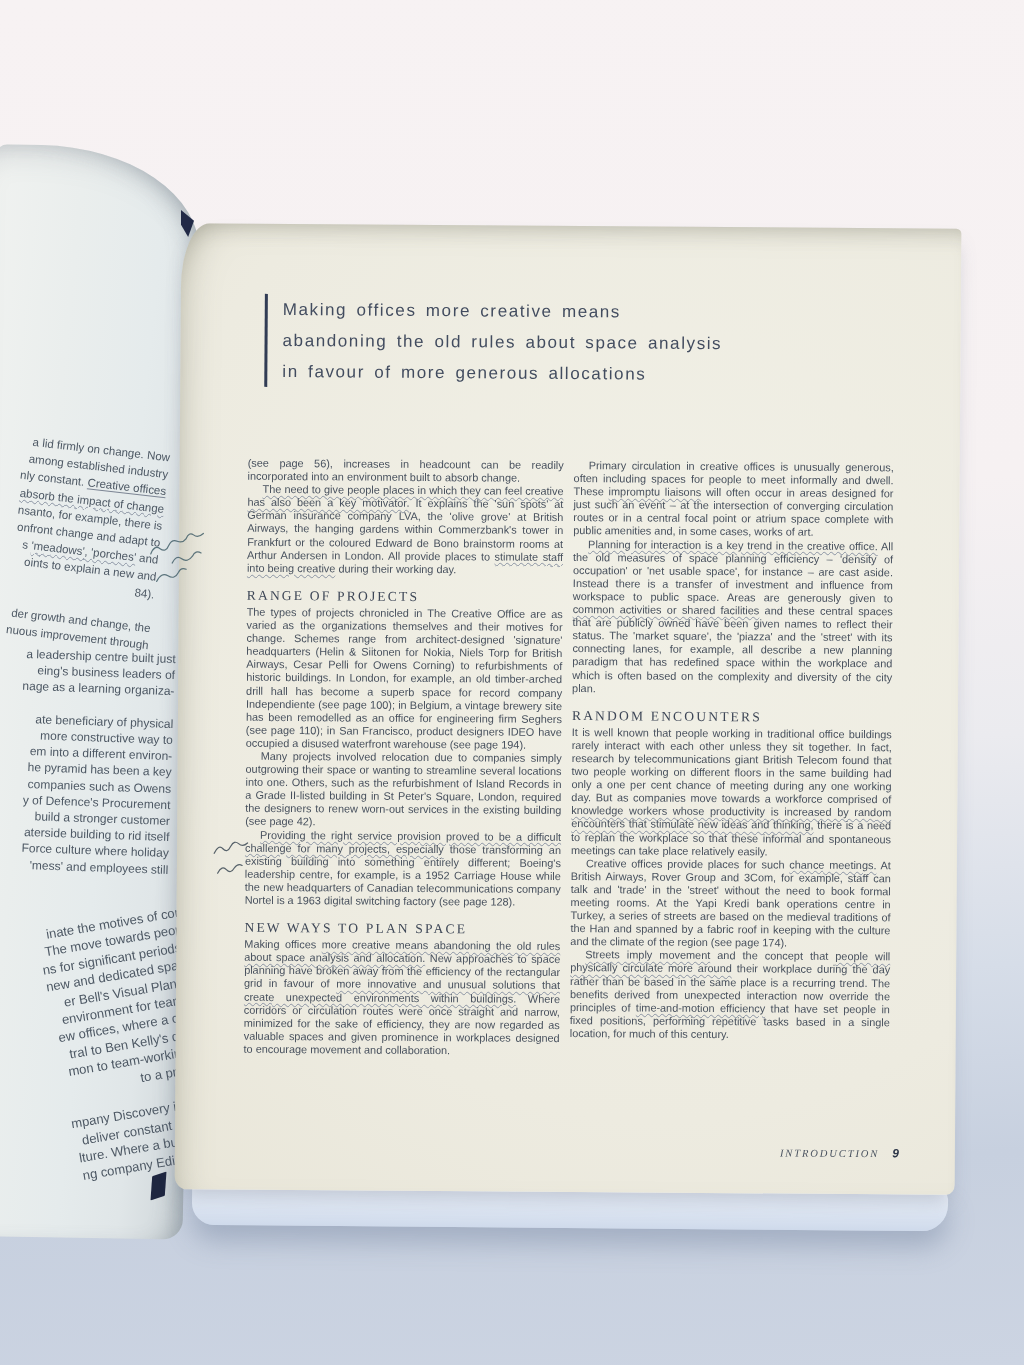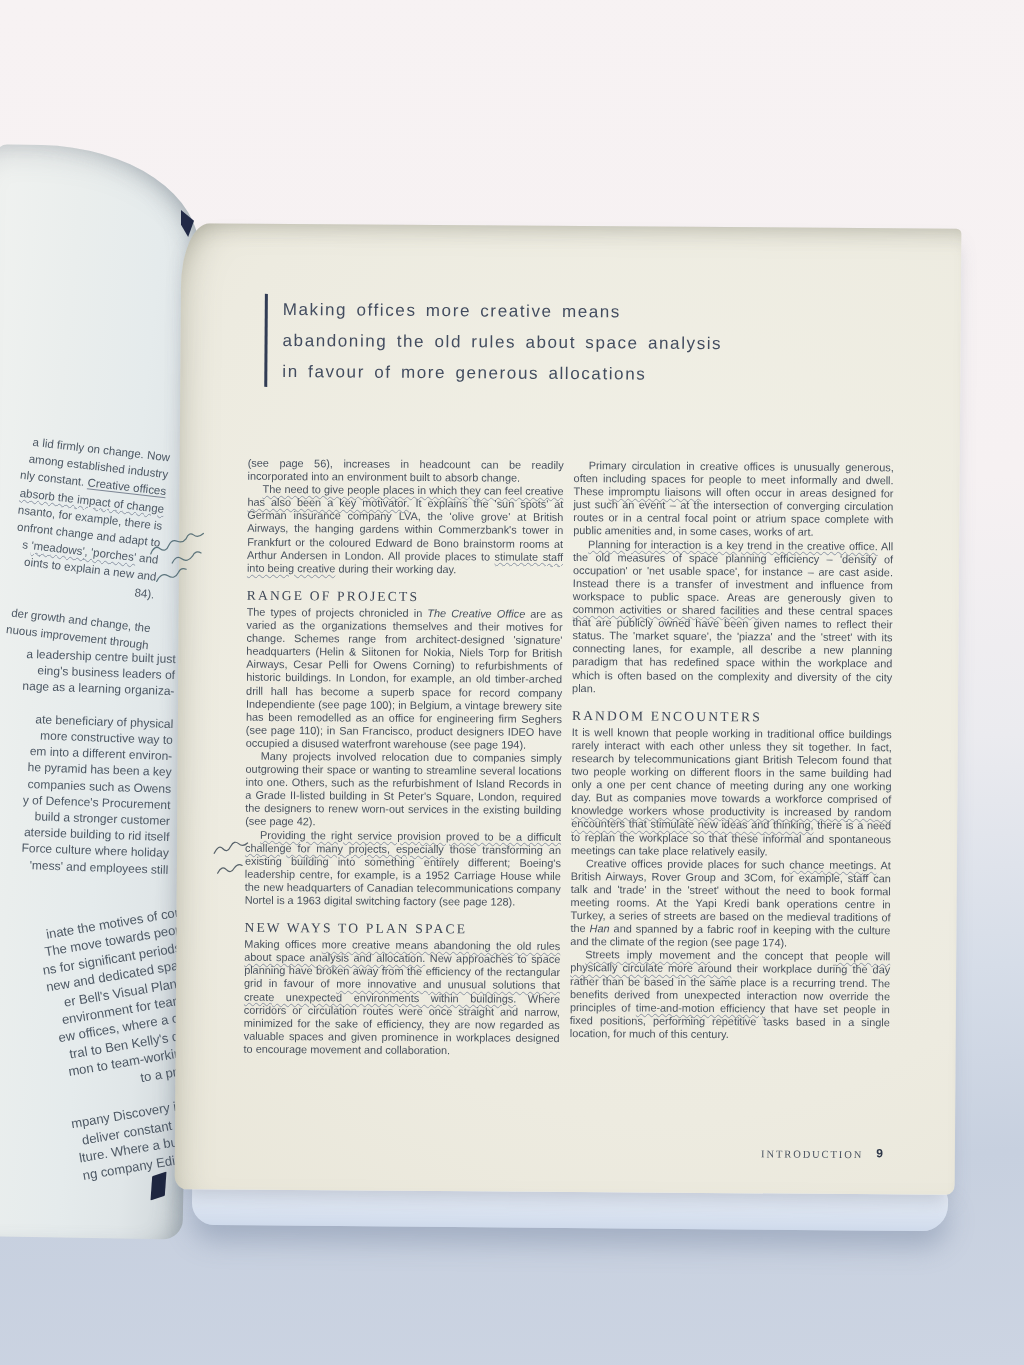--- a/index.html
+++ b/index.html
@@ -49,23 +49,23 @@
   .col-left{left:68px;width:316px;}
   .col-right{left:394px;width:320px;}
   .body-p{margin:0;}
   .body-p.indent{text-indent:15px;}
   .col-heading{
     font-family:"Liberation Serif",serif;font-weight:400;color:#3d4656;
     font-size:13.5px;letter-spacing:2.2px;margin:14px 0 4px;
   }
   .u-wavy{text-decoration:underline;text-decoration-style:wavy;text-decoration-color:#8b94a3;text-decoration-thickness:1px;text-underline-offset:2px;}
   .u-line{text-decoration:underline;text-decoration-color:#7c8594;text-decoration-thickness:1px;text-underline-offset:2px;}
-  .it{font-style:italic;}
+  .it{}
   
-  .footer{position:absolute;right:72px;top:918px;display:flex;align-items:flex-end;}
+  .footer{position:absolute;right:56px;top:918px;display:flex;align-items:center;font-style:italic;}
   .footer-label{font-family:"Liberation Serif",serif;font-size:10.5px;letter-spacing:1.9px;color:#49525f;}
   .footer-num{font-weight:bold;font-size:12px;color:#2c3547;margin-left:13px;}
   
   .note{position:absolute;}
   .note-a{left:148px;top:532px;transform:rotate(-8deg);}
   .note-b{left:211px;top:836px;transform:rotate(-4deg);}
   .note svg{display:block;}
 </style>
 </head>
 <body>

